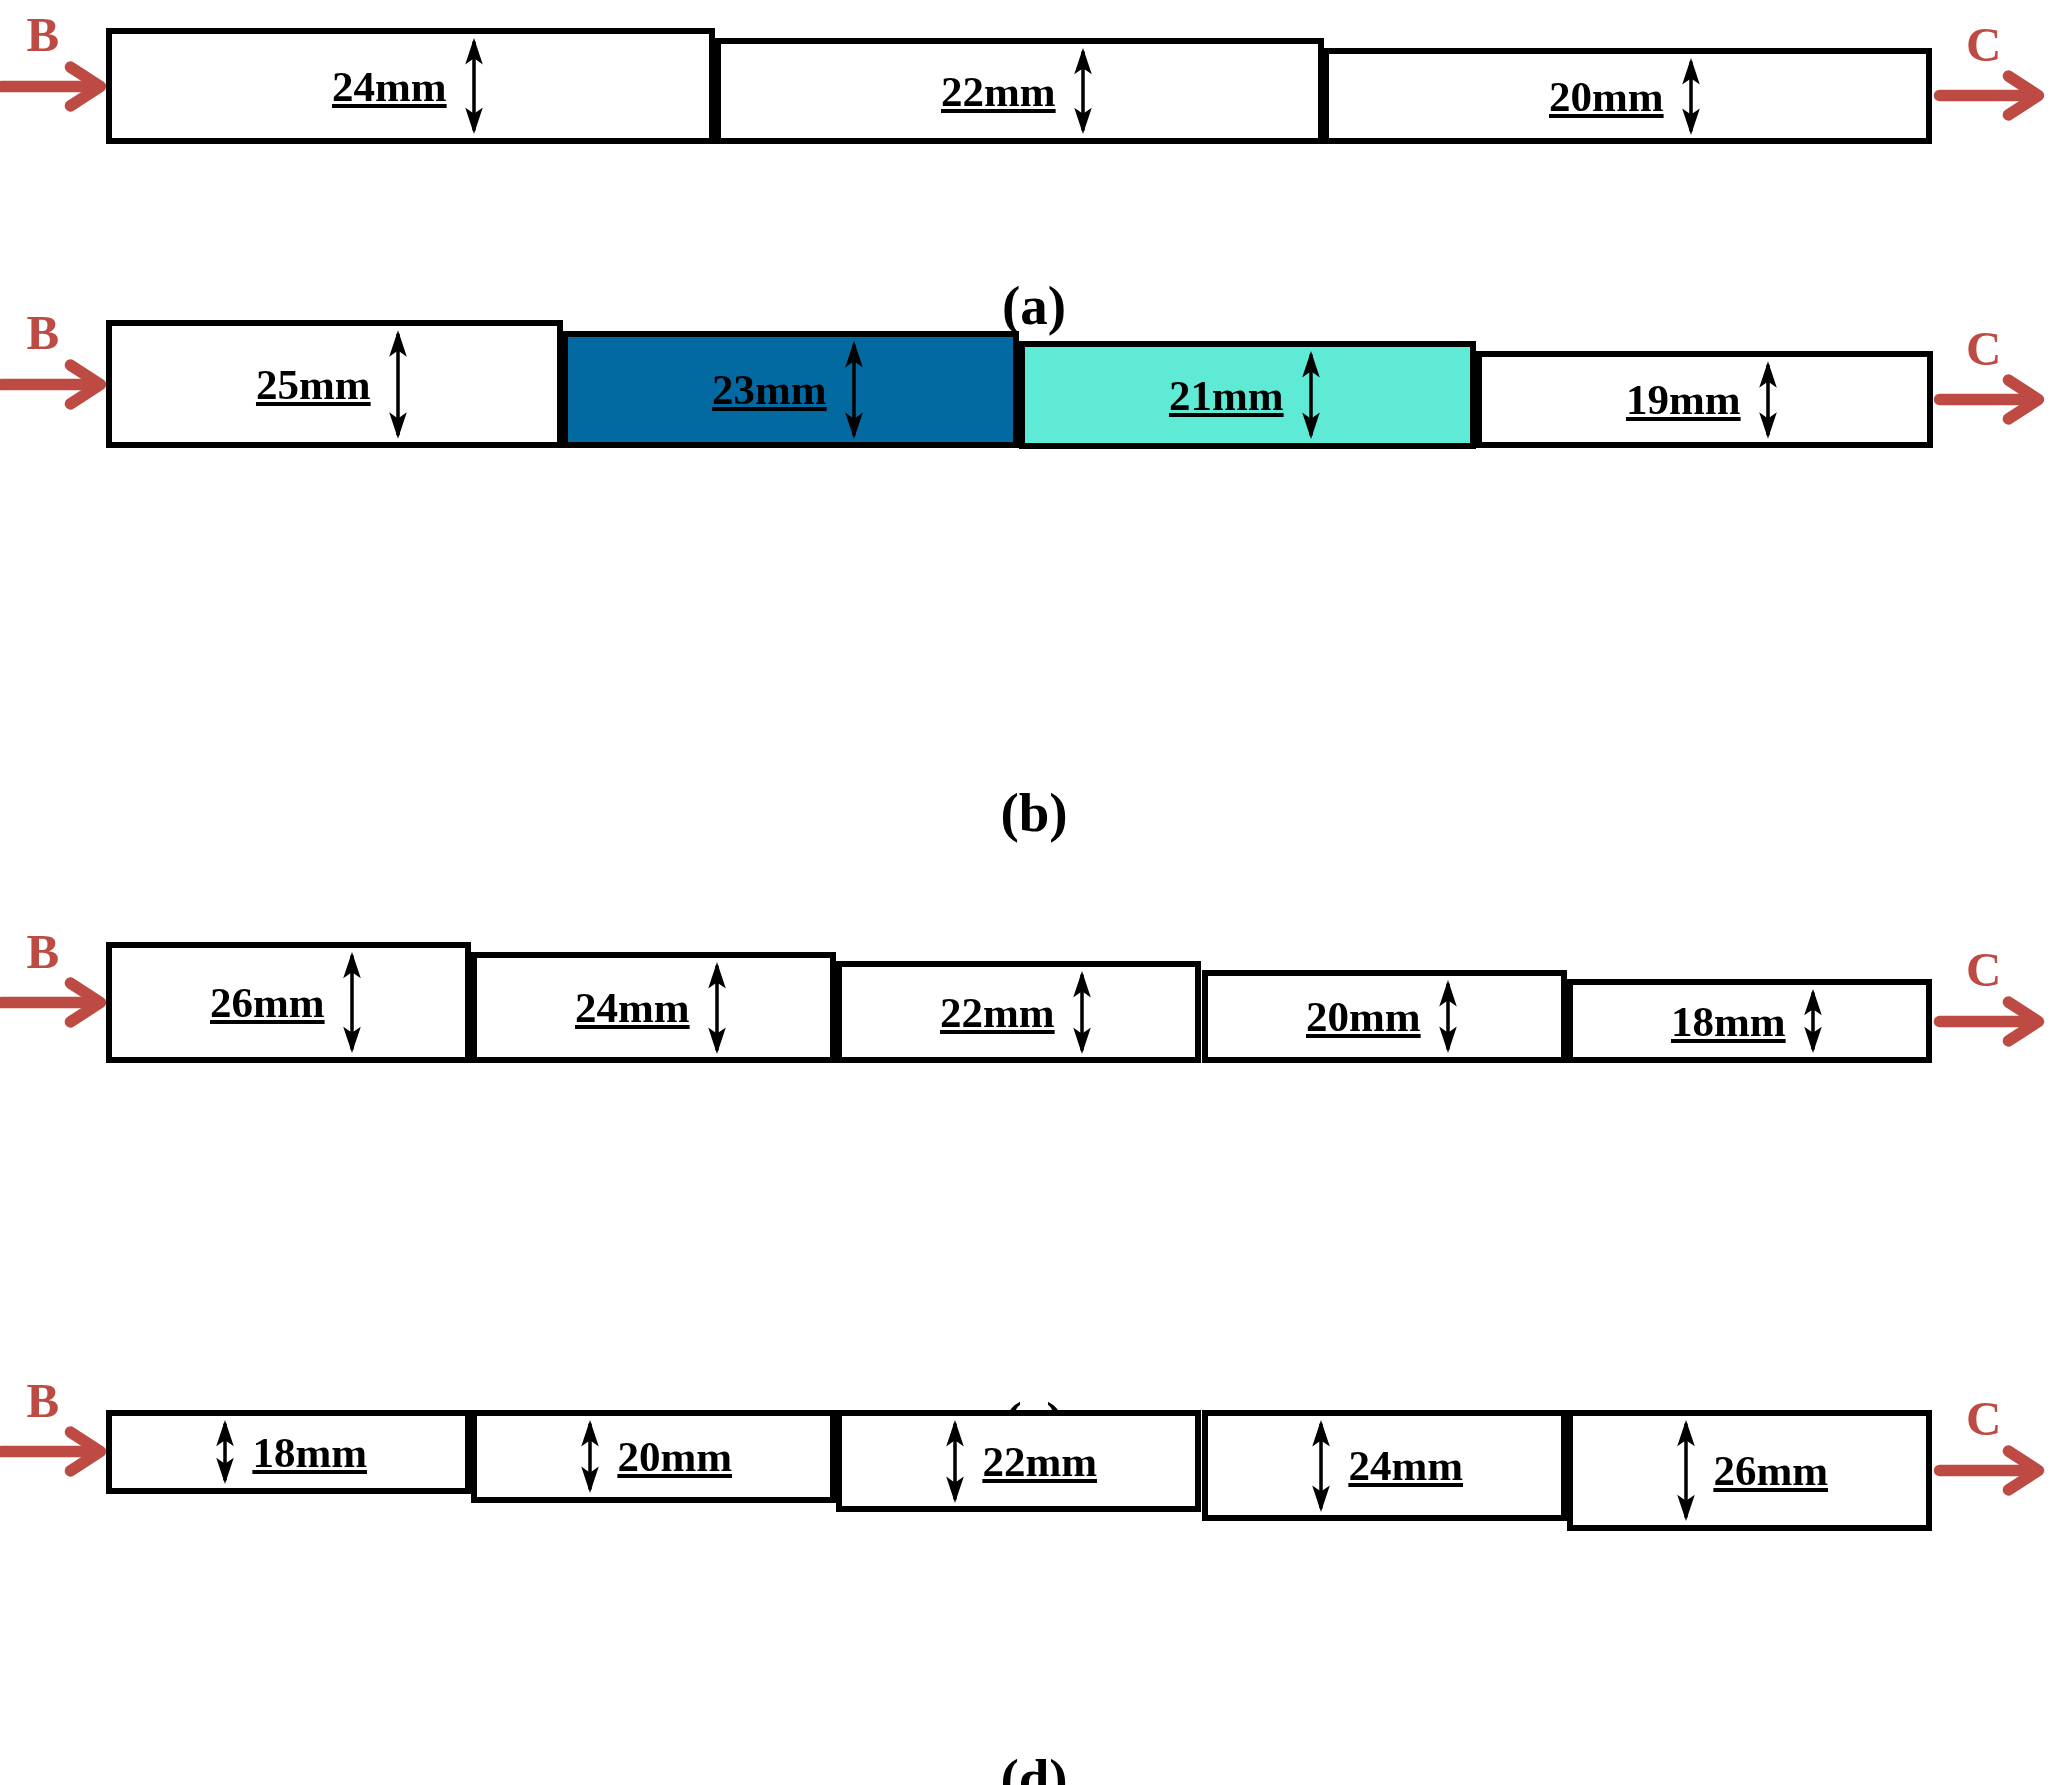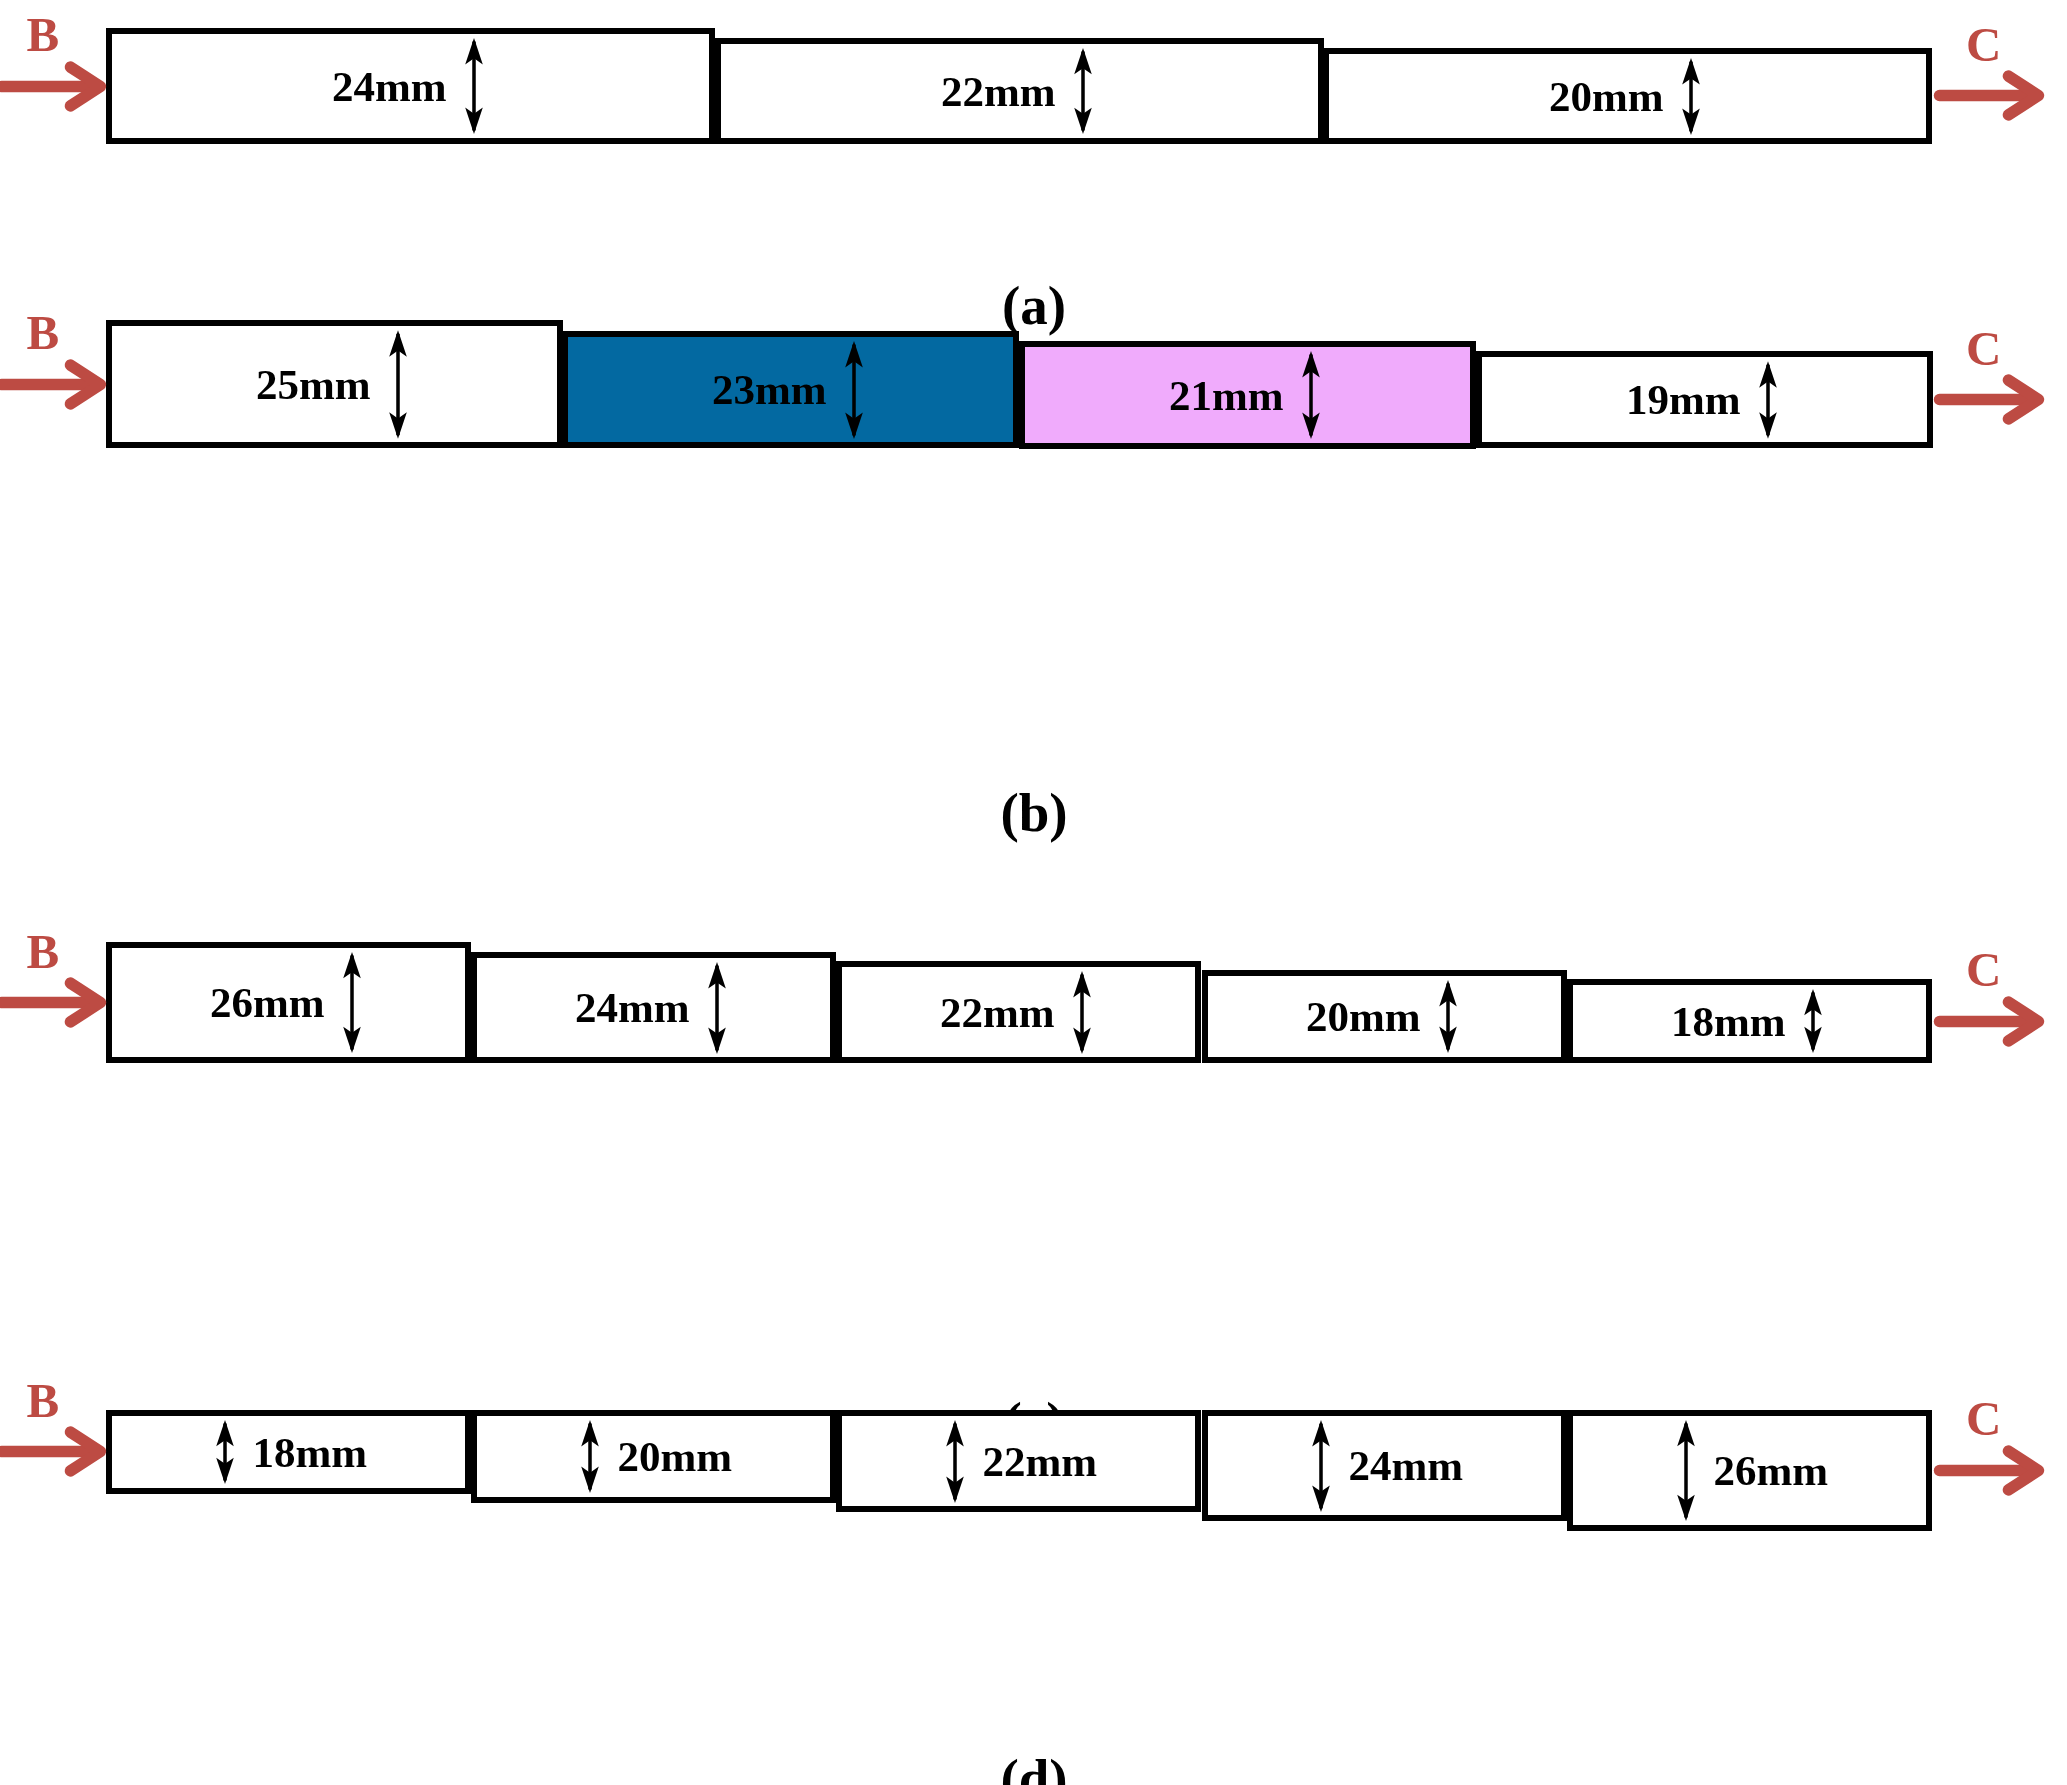--- a/index.html
+++ b/index.html
@@ -19,20 +19,21 @@
     position:absolute;top:0;left:0;right:0;bottom:0;
     display:flex;align-items:center;justify-content:center;
   }
   .dimlabel{
     font-family:"Liberation Serif",serif;
     font-weight:bold;
     font-size:43px;
     color:#000000;
     white-space:nowrap;
     line-height:1;
+    text-decoration:underline;
   }
   .endmark{
     position:absolute;
     color:#bd4b43;
   }
   .endletter{
     position:absolute;
     font-family:"Liberation Serif",serif;
     font-weight:bold;
     font-size:49px;
@@ -130,21 +131,21 @@
           <span class="dimlabel">23mm</span>
           <span style="display: inline-block; margin-left: 12.4px; margin-right: 0px;">
             <svg width="30" height="98" viewBox="0 0 34 111" class="arrow-svg">
               <line x1="17" y1="4" x2="17" y2="107" stroke="#000000" stroke-width="4"></line>
               <path d="M17 0 L27 30 L17 23 L7 30 Z" fill="#000000"></path>
               <path d="M17 111 L27 81 L17 88 L7 81 Z" fill="#000000"></path>
             </svg>
           </span>
         </div>
       </div>
-      <div class="seg" style="left: 1019px; width: 457px; height: 108px; top: 341px; border-color: rgb(0, 0, 0); background: #f0abfc;">
+      <div class="seg" style="left: 1019px; width: 457px; height: 108px; top: 341px; border-color: rgb(0, 0, 0); background: #5eead4;">
         <div class="seg-inner">
           <span class="dimlabel">21mm</span>
           <span style="display: inline-block; margin-left: 12.4px; margin-right: 0px;">
             <svg width="30" height="88" viewBox="0 0 34 100" class="arrow-svg">
               <line x1="17" y1="4" x2="17" y2="96" stroke="#000000" stroke-width="4"></line>
               <path d="M17 0 L27 30 L17 23 L7 30 Z" fill="#000000"></path>
               <path d="M17 100 L27 70 L17 77 L7 70 Z" fill="#000000"></path>
             </svg>
           </span>
         </div>

